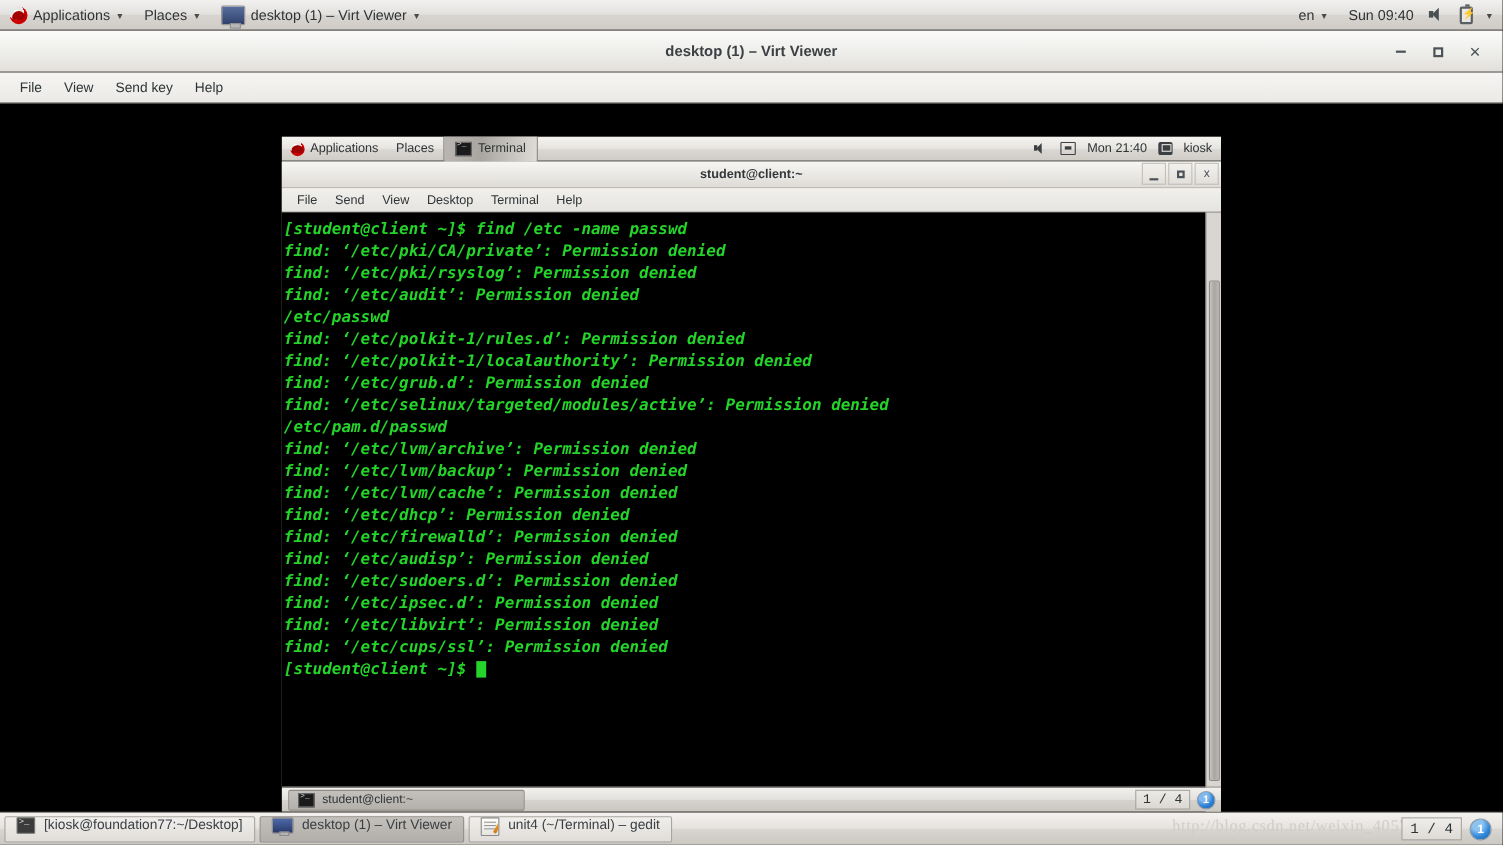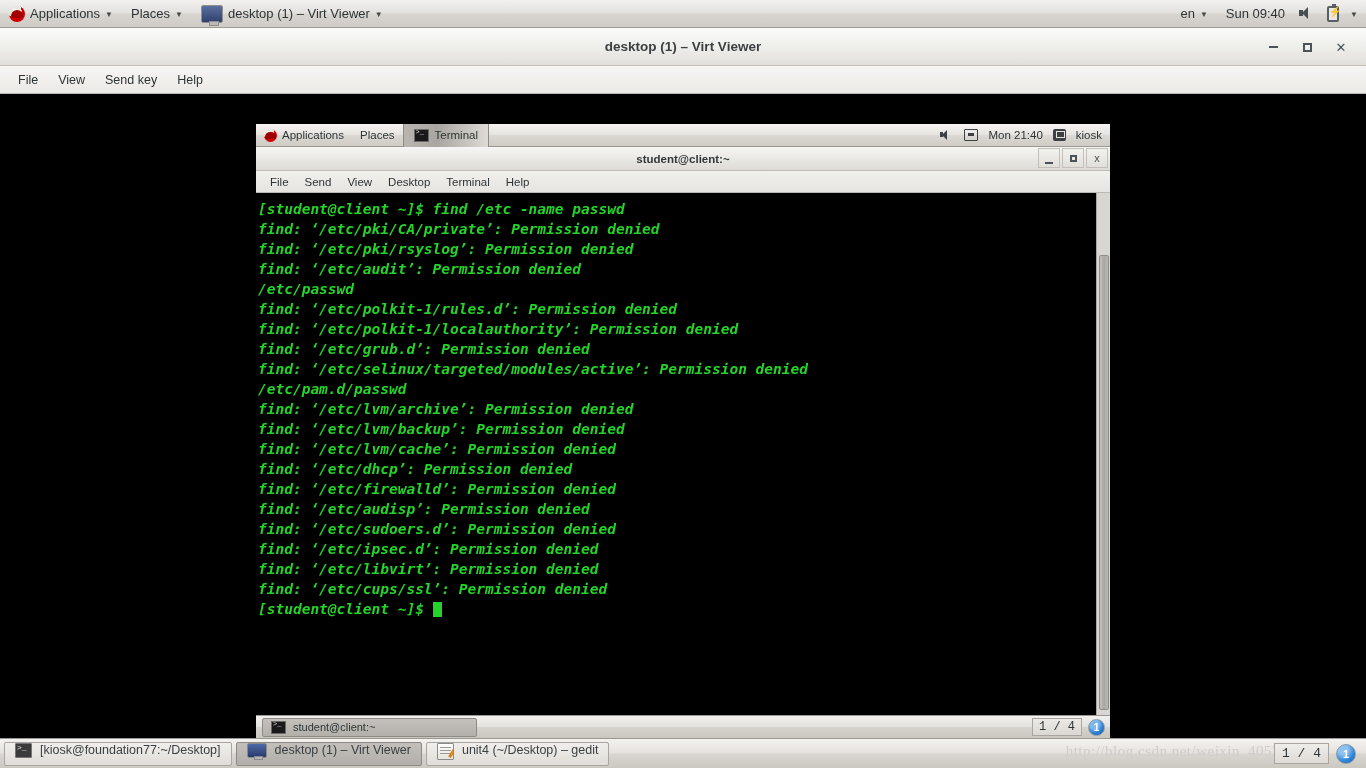--- a/index.html
+++ b/index.html
@@ -444,21 +444,21 @@
   <div class="host-taskbtn">
     <span class="hb-term-icon"></span>
     <span>[kiosk@foundation77:~/Desktop]</span>
   </div>
   <div class="host-taskbtn active">
     <span class="hb-vv-icon"></span>
     <span>desktop (1) – Virt Viewer</span>
   </div>
   <div class="host-taskbtn">
     <span class="hb-gedit-icon"></span>
-    <span>unit4 (~/Desktop) – gedit</span>
+    <span>unit4 (~/Terminal) – gedit</span>
   </div>
 
   <div id="host-bottom-right">
     <span id="watermark">http://blog.csdn.net/weixin_4057162</span>
     <span id="host-workspace">1 / 4</span>
     <span id="host-blue-badge">1</span>
   </div>
 </div>
 
 </body></html>

